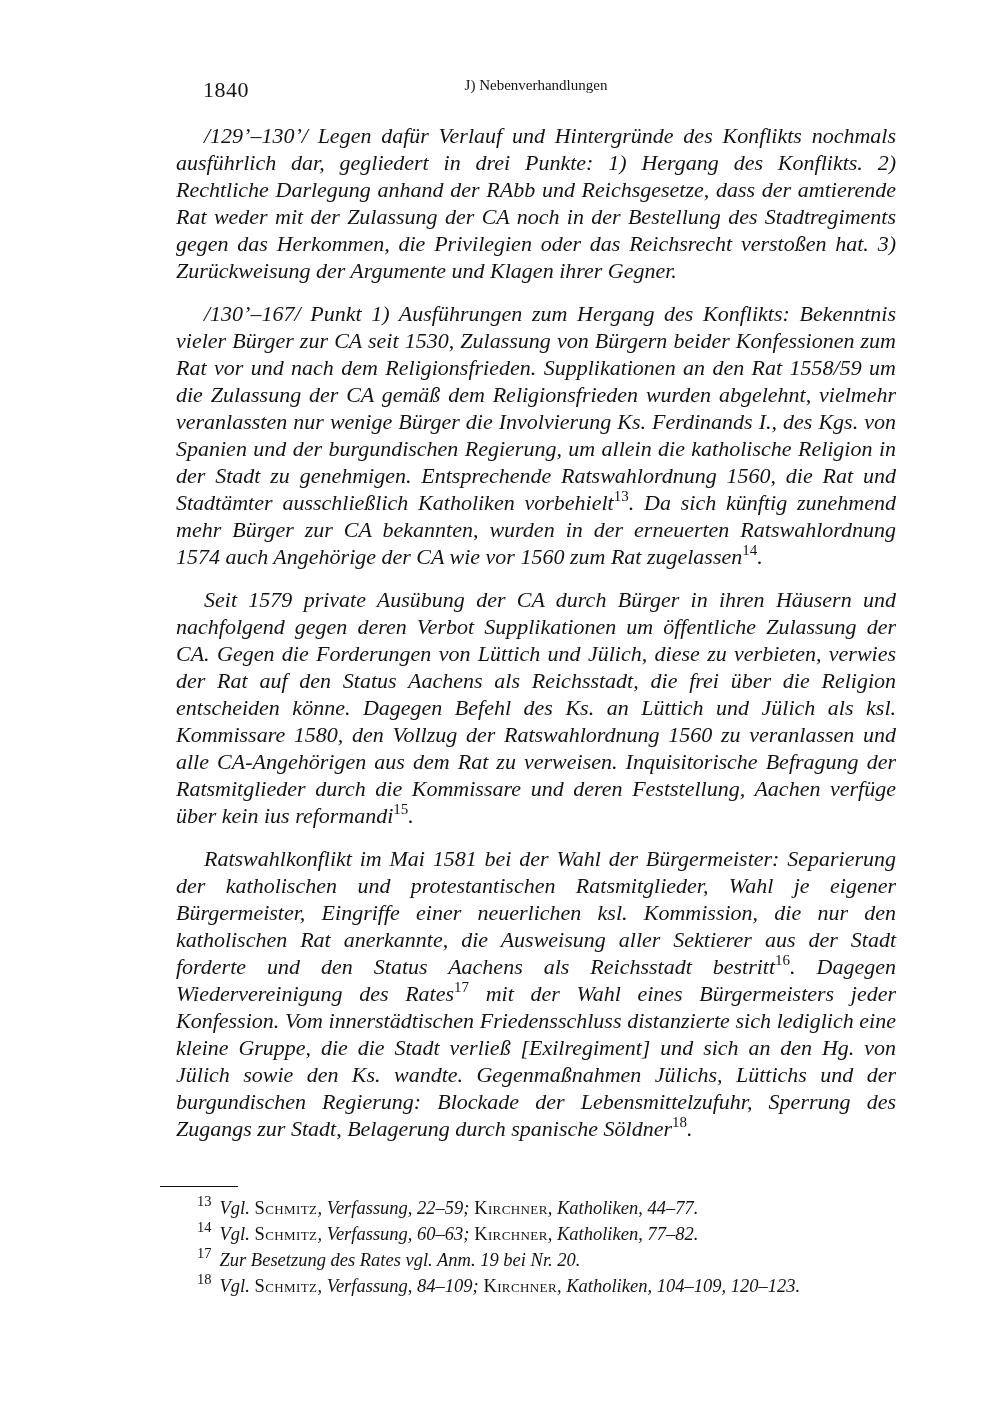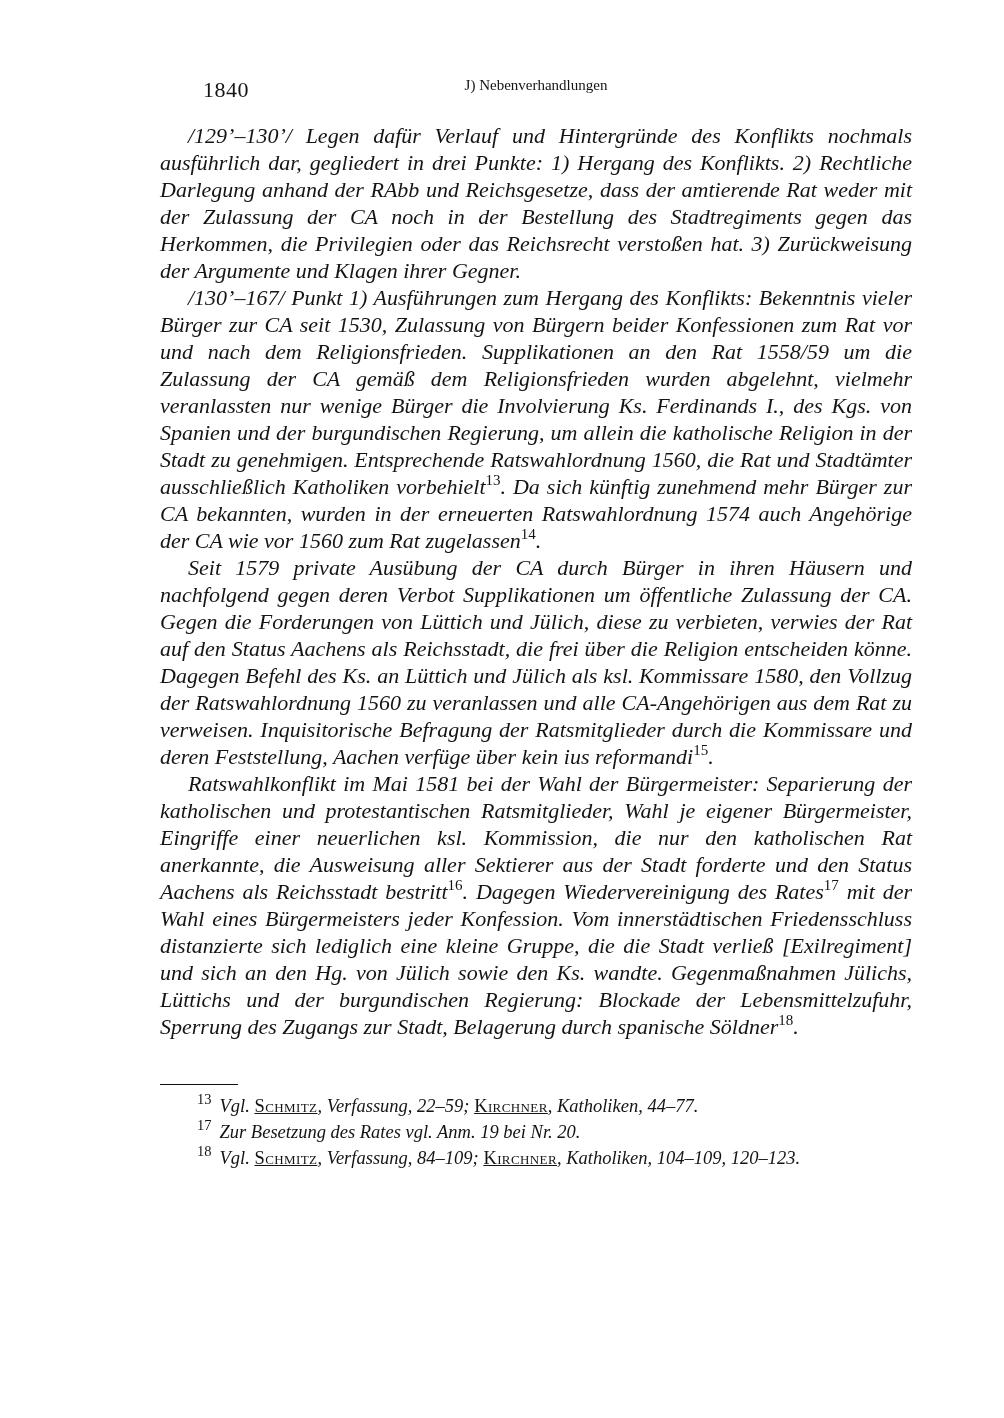--- a/index.html
+++ b/index.html
@@ -46,21 +46,21 @@
   }
   
   .body-text {
     margin-top: 17px;
     font-size: 22px;
     line-height: 27px;
     font-style: italic;
     text-align: justify;
   }
   .body-text p.para {
-    margin: 0;
+    margin: 16px;
     text-indent: 28px;
   }
   sup.fnref {
     font-style: normal;
     font-size: 15px;
     line-height: 0;
     position: relative;
     top: -1px;
     vertical-align: super;
     letter-spacing: 0;
@@ -89,21 +89,20 @@
     line-height: 0;
     position: relative;
     top: -1px;
     vertical-align: super;
     margin-right: 8px;
   }
   .sc {
     font-style: normal;
     font-variant: small-caps;
     letter-spacing: 0.4px;
-    text-decoration: underline;
   }
 </style>
 </head>
 <body>
 
 <div class="page">
   <div class="content">
 
     <div class="header">
       <span class="pagenum">1840</span>
@@ -114,19 +113,20 @@
         <p class="para"><span class="">/129’–130’/ Legen dafür Verlauf und Hintergründe des Konflikts nochmals ausführlich dar, gegliedert in drei Punkte: 1) Hergang des Konflikts. 2) Rechtliche Darlegung anhand der RAbb und Reichsgesetze, dass der amtierende Rat weder mit der Zulassung der CA noch in der Bestellung des Stadtregiments gegen das Herkommen, die Privilegien oder das Reichsrecht verstoßen hat. 3) Zurückweisung der Argumente und Klagen ihrer Gegner.</span></p>
         <p class="para"><span class="">/130’–167/ Punkt 1) Ausführungen zum Hergang des Konflikts: Bekenntnis vieler Bürger zur CA seit 1530, Zulassung von Bürgern beider Konfessionen zum Rat vor und nach dem Religionsfrieden. Supplikationen an den Rat 1558/59 um die Zulassung der CA gemäß dem Religionsfrieden wurden abgelehnt, vielmehr veranlassten nur wenige Bürger die Involvierung Ks. Ferdinands I., des Kgs. von Spanien und der burgundischen Regierung, um allein die katholische Religion in der Stadt zu genehmigen. Entsprechende Ratswahlordnung 1560, die Rat und Stadtämter ausschließlich Katholiken vorbehielt</span><sup class="fnref">13</sup><span class="">. Da sich künftig zunehmend mehr Bürger zur CA bekannten, wurden in der erneuerten Ratswahlordnung 1574 auch Angehörige der CA wie vor 1560 zum Rat zugelassen</span><sup class="fnref">14</sup><span class="">.</span></p>
         <p class="para"><span class="">Seit 1579 private Ausübung der CA durch Bürger in ihren Häusern und nachfolgend gegen deren Verbot Supplikationen um öffentliche Zulassung der CA. Gegen die Forderungen von Lüttich und Jülich, diese zu verbieten, verwies der Rat auf den Status Aachens als Reichsstadt, die frei über die Religion entscheiden könne. Dagegen Befehl des Ks. an Lüttich und Jülich als ksl. Kommissare 1580, den Vollzug der Ratswahlordnung 1560 zu veranlassen und alle CA-Angehörigen aus dem Rat zu verweisen. Inquisitorische Befragung der Ratsmitglieder durch die Kommissare und deren Feststellung, Aachen verfüge über kein ius reformandi</span><sup class="fnref">15</sup><span class="">.</span></p>
         <p class="para"><span class="">Ratswahlkonflikt im Mai 1581 bei der Wahl der Bürgermeister: Separierung der katholischen und protestantischen Ratsmitglieder, Wahl je eigener Bürgermeister, Eingriffe einer neuerlichen ksl. Kommission, die nur den katholischen Rat anerkannte, die Ausweisung aller Sektierer aus der Stadt forderte und den Status Aachens als Reichsstadt bestritt</span><sup class="fnref">16</sup><span class="">. Dagegen Wiedervereinigung des Rates</span><sup class="fnref">17</sup><span class=""> mit der Wahl eines Bürgermeisters jeder Konfession. Vom innerstädtischen Friedensschluss distanzierte sich lediglich eine kleine Gruppe, die die Stadt verließ [Exilregiment] und sich an den Hg. von Jülich sowie den Ks. wandte. Gegenmaßnahmen Jülichs, Lüttichs und der burgundischen Regierung: Blockade der Lebensmittelzufuhr, Sperrung des Zugangs zur Stadt, Belagerung durch spanische Söldner</span><sup class="fnref">18</sup><span class="">.</span></p>
       </div>
 
     <div class="footnotes">
       <div class="fn-separator"></div>
       <div>
           <p class="footnote"><sup class="fn-num">13</sup><span class="">Vgl. </span><span class="sc">Schmitz</span><span class="">, Verfassung, 22–59; </span><span class="sc">Kirchner</span><span class="">, Katholiken, 44–77.</span></p>
+          <p class="footnote"><sup class="fn-num">14</sup><span class="">Vgl. </span><span class="sc">Schmitz</span><span class="">, Verfassung, 60–63; </span><span class="sc">Kirchner</span><span class="">, Katholiken, 77–82.</span></p>
           <p class="footnote"><sup class="fn-num">17</sup><span class="">Zur Besetzung des Rates vgl. Anm. 19 bei Nr. 20.</span></p>
           <p class="footnote"><sup class="fn-num">18</sup><span class="">Vgl. </span><span class="sc">Schmitz</span><span class="">, Verfassung, 84–109; </span><span class="sc">Kirchner</span><span class="">, Katholiken, 104–109, 120–123.</span></p>
         </div>
     </div>
 
   </div>
 </div>
 
 </body></html>

